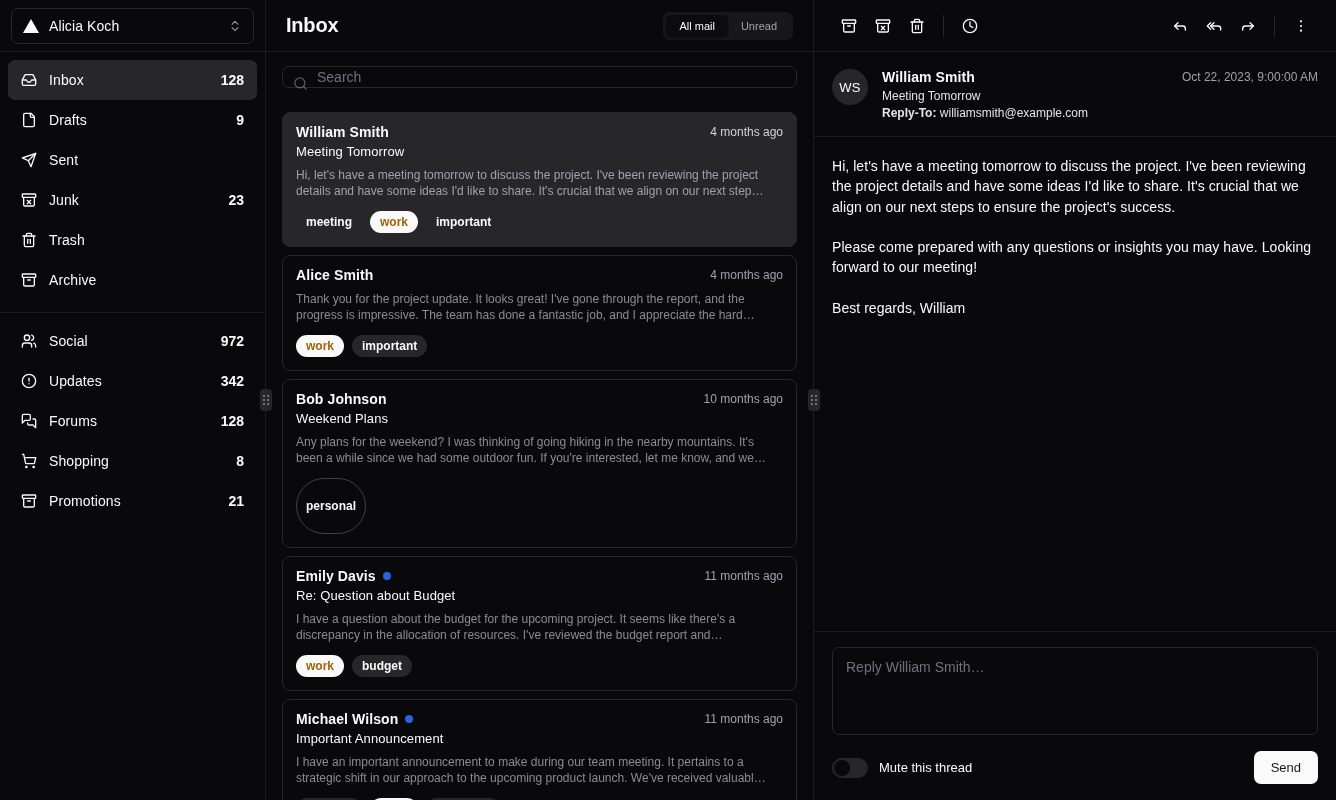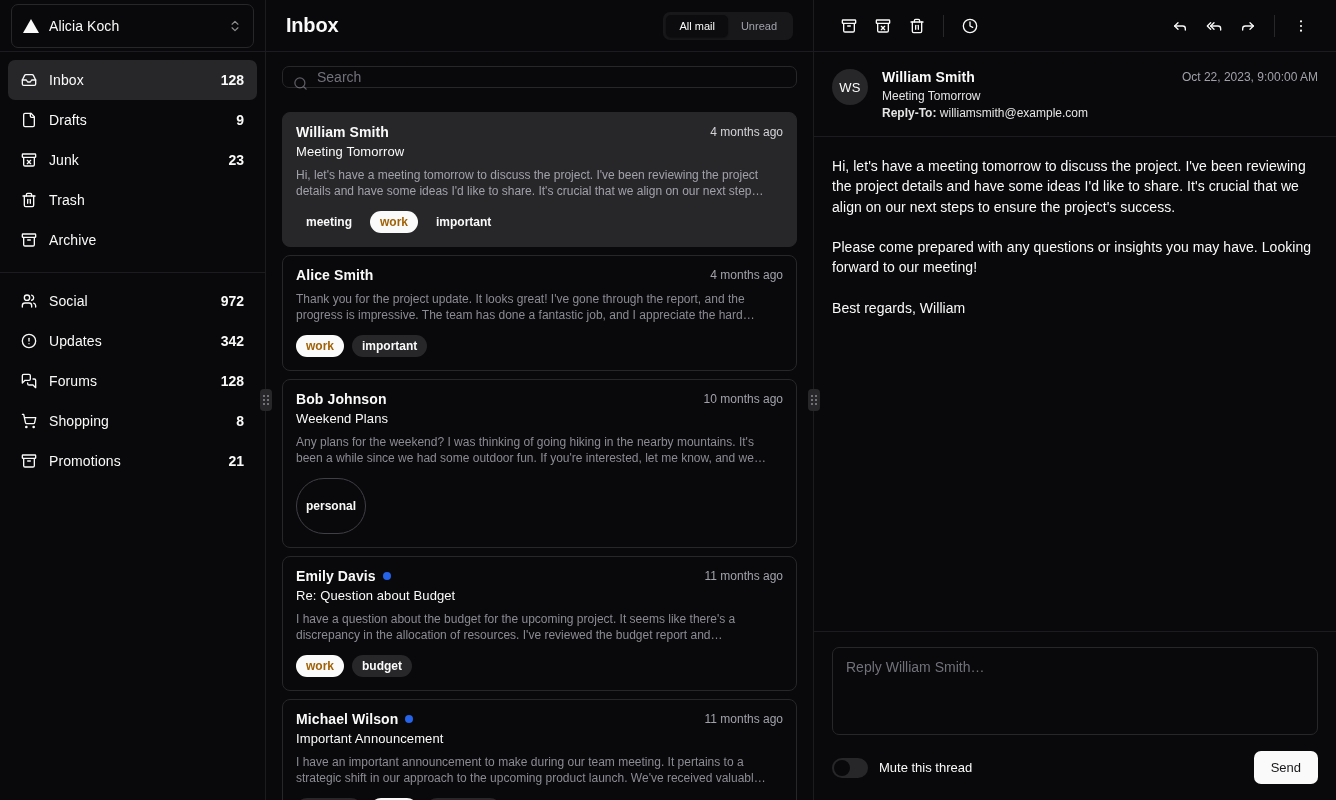--- a/index.html
+++ b/index.html
@@ -9,21 +9,21 @@
     font-family: "Liberation Sans", sans-serif;
     color: #fafafa;
     overflow: hidden;
   }
   .app { display: flex; width: 1336px; height: 800px; position: relative; }
 
   
   .sidebar { width: 266px; height: 800px; border-right: 1px solid #1c1c20; display: flex; flex-direction: column; flex: 0 0 266px; }
   .account-wrap { height: 52px; display: flex; align-items: center; padding: 0 11px; border-bottom: 1px solid #1c1c20; }
   .account-switcher {
-    width: 100%; height: 44px; border: 1px solid #27272a; border-radius: 7px;
+    width: 100%; height: 36px; border: 1px solid #27272a; border-radius: 7px;
     background: #09090b; display: flex; align-items: center; padding: 0 11px; gap: 10px; cursor: pointer;
   }
   .brand-triangle { width: 16px; height: 14px; flex: 0 0 16px; display:block; }
   .account-name { font-size: 14px; color: #fafafa; flex: 1; letter-spacing: .1px; }
   .chev-ud { width: 14px; height: 14px; opacity: .55; flex: 0 0 14px; }
 
   .nav-group { padding: 8px 8px 0 8px; }
   .nav-sep { height: 1px; background: #1c1c20; margin: 12px 0 0 0; }
   .nav-item {
     height: 40px; border-radius: 7px; display: flex; align-items: center;
@@ -154,20 +154,28 @@
         <div class="nav-item">
           <svg class="ico" viewBox="0 0 24 24" fill="none" stroke="currentColor" stroke-width="2" stroke-linecap="round" stroke-linejoin="round">
             <path d="M15 2H6a2 2 0 0 0-2 2v16a2 2 0 0 0 2 2h12a2 2 0 0 0 2-2V7Z"></path>
             <path d="M14 2v4a2 2 0 0 0 2 2h4"></path>
           </svg>
           <span class="nav-label">Drafts</span>
           <span class="nav-count">9</span>
         </div>
         <div class="nav-item">
           <svg class="ico" viewBox="0 0 24 24" fill="none" stroke="currentColor" stroke-width="2" stroke-linecap="round" stroke-linejoin="round">
+            <path d="m22 2-7 20-4-9-9-4Z"></path>
+            <path d="M22 2 11 13"></path>
+          </svg>
+          <span class="nav-label">Sent</span>
+          <span class="nav-count"></span>
+        </div>
+        <div class="nav-item">
+          <svg class="ico" viewBox="0 0 24 24" fill="none" stroke="currentColor" stroke-width="2" stroke-linecap="round" stroke-linejoin="round">
             <rect width="20" height="5" x="2" y="3" rx="1"></rect>
             <path d="M4 8v11a2 2 0 0 0 2 2h12a2 2 0 0 0 2-2V8"></path>
             <path d="m9.5 12.5 5 5"></path>
             <path d="m14.5 12.5-5 5"></path>
           </svg>
           <span class="nav-label">Junk</span>
           <span class="nav-count">23</span>
         </div>
         <div class="nav-item">
           <svg class="ico" viewBox="0 0 24 24" fill="none" stroke="currentColor" stroke-width="2" stroke-linecap="round" stroke-linejoin="round">

